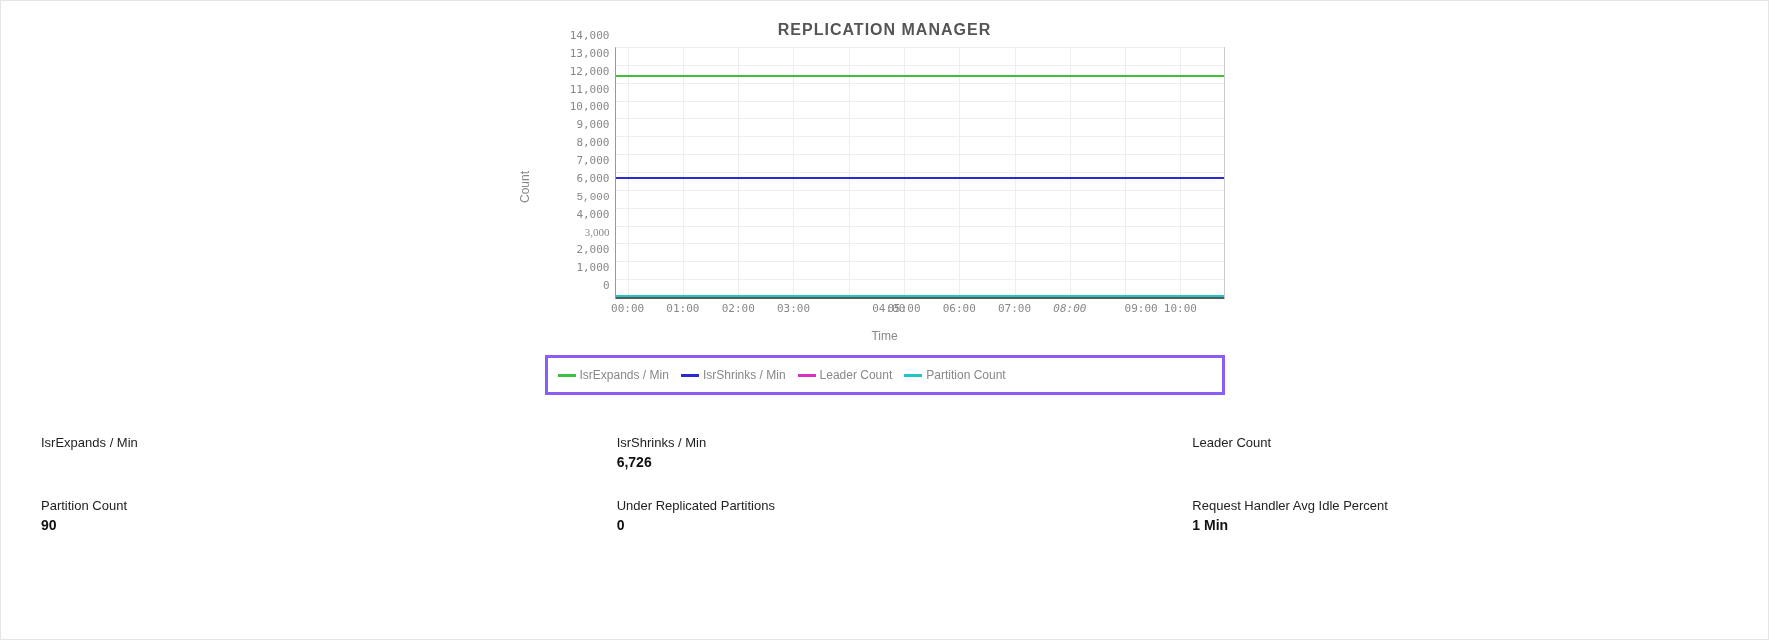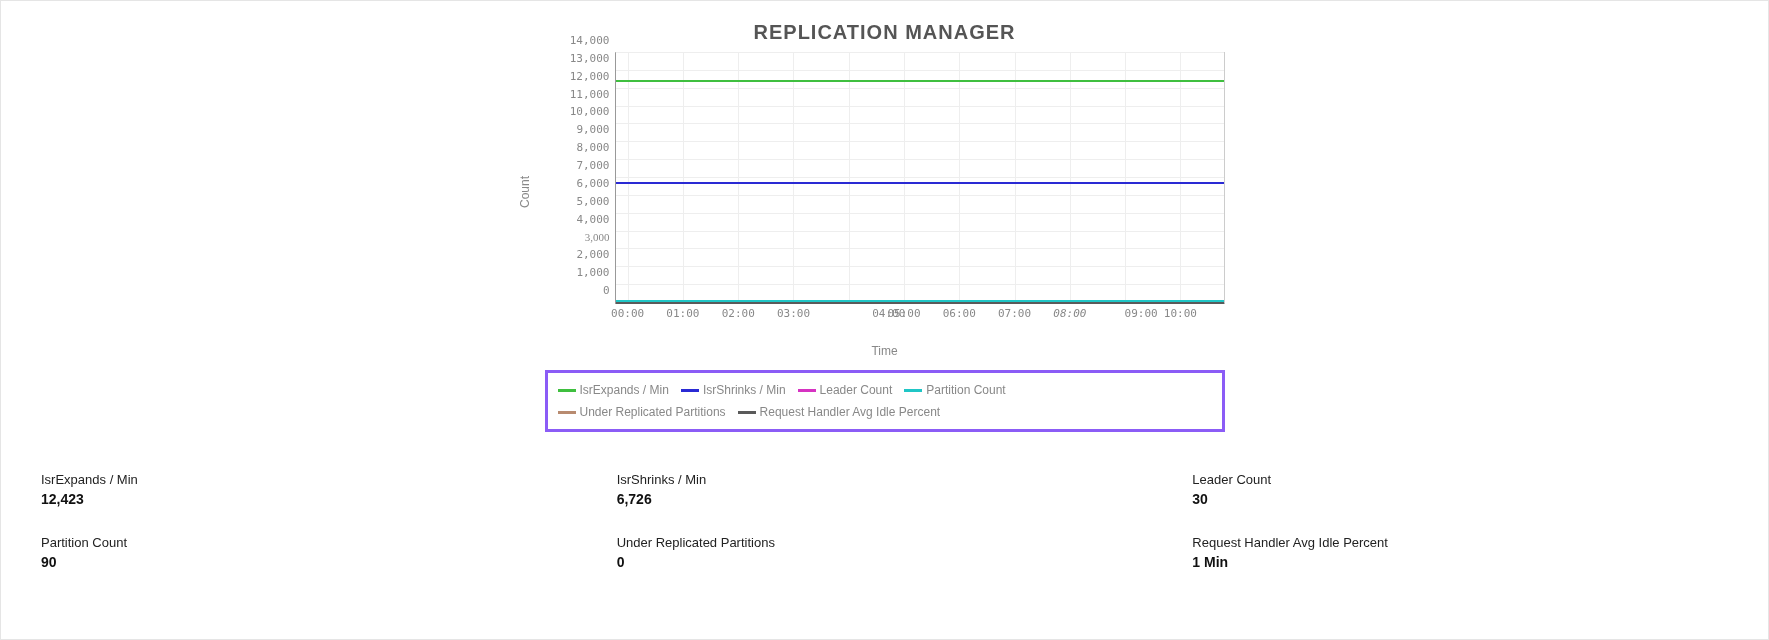--- a/index.html
+++ b/index.html
@@ -1,27 +1,27 @@
 <!DOCTYPE html>
 <html><head>
 <meta charset="utf-8">
 <style>
   html,body{margin:0;padding:0;font-family:Arial,Helvetica,sans-serif;background:#fff;color:#333;}
   .panel{width:1769px;height:640px;box-sizing:border-box;border:1px solid #e5e5e5;padding:20px 30px;}
   .chart-wrap{width:680px;margin:0 auto;}
-  .title{text-align:center;font-weight:bold;letter-spacing:1px;color:#555;font-size:20px;margin-bottom:8px;}
+  .title{text-align:center;font-weight:bold;letter-spacing:1px;color:#555;font-size:16px;margin-bottom:8px;}
   .chart-box{position:relative;height:280px;}
   .ylabel{position:absolute;left:-20px;top:50%;transform:translate(-50%,-50%) rotate(-90deg);color:#888;font-size:12px;}
   .plot{position:absolute;left:70px;top:0;right:0;bottom:28px;border:1px solid #ccc;border-left:1px solid #999;border-bottom:1px solid #999;background:#fff;}
   .grid-h{position:absolute;left:0;right:0;height:0;border-top:1px solid #eee;}
   .grid-v{position:absolute;top:0;bottom:0;width:0;border-left:1px solid #eee;}
   .series{position:absolute;left:0;right:0;height:2px;}
   .ytick{position:absolute;right:100%;width:60px;padding-right:6px;text-align:right;font-size:11px;color:#888;transform:translateY(-50%);font-family:monospace;}
   .xtick{position:absolute;top:100%;transform:translateX(-50%);font-size:11px;color:#888;padding-top:4px;font-family:monospace;}
-  .xlabel{text-align:center;color:#888;font-size:12px;margin-top:12px;}
+  .xlabel{text-align:center;color:#888;font-size:12px;margin-top:2px;}
   .legend{border:3px solid #8b5cf6;margin-top:12px;padding:6px 10px;font-size:12px;color:#888;line-height:22px;}
   .lg-item{display:inline-block;margin-right:12px;white-space:nowrap;}
   .lg-swatch{display:inline-block;width:18px;height:3px;vertical-align:middle;margin-right:4px;}
   .stats{display:grid;grid-template-columns:repeat(3,1fr);column-gap:40px;row-gap:28px;margin-top:40px;padding:0 10px;}
   .stat-label{font-size:13px;color:#222;}
   .stat-value{font-size:14px;font-weight:bold;color:#111;margin-top:4px;}
 </style>
 </head>
 <body>
 
@@ -35,21 +35,21 @@
           <div class="ytick" style="bottom: 0%;">0</div>
           <div class="grid-h" style="bottom: 7.14286%;"></div>
           <div class="ytick" style="bottom: 7.14286%;">1,000</div>
           <div class="grid-h" style="bottom: 14.2857%;"></div>
           <div class="ytick" style="bottom: 14.2857%;">2,000</div>
           <div class="grid-h" style="bottom: 21.4286%;"></div>
           <div class="ytick" style="bottom: 21.4286%; font-family: Liberation Serif, serif;">3,000</div>
           <div class="grid-h" style="bottom: 28.5714%;"></div>
           <div class="ytick" style="bottom: 28.5714%; margin-top: 37px;">4,000</div>
           <div class="grid-h" style="bottom: 35.7143%;"></div>
-          <div class="ytick" style="bottom: 35.7143%;">5,000</div>
+          <div class="ytick" style="bottom: 35.7143%; font-family: Liberation Mono, monospace;">5,000</div>
           <div class="grid-h" style="bottom: 42.8571%;"></div>
           <div class="ytick" style="bottom: 42.8571%;">6,000</div>
           <div class="grid-h" style="bottom: 50%;"></div>
           <div class="ytick" style="bottom: 50%;">7,000</div>
           <div class="grid-h" style="bottom: 57.1429%;"></div>
           <div class="ytick" style="bottom: 57.1429%;">8,000</div>
           <div class="grid-h" style="bottom: 64.2857%;"></div>
           <div class="ytick" style="bottom: 64.2857%;">9,000</div>
           <div class="grid-h" style="bottom: 71.4286%;"></div>
           <div class="ytick" style="bottom: 71.4286%;">10,000</div>
@@ -87,35 +87,32 @@
           <div class="series" title="IsrShrinks / Min" style="bottom: calc(48.0429% - 1px); background: rgb(42, 42, 212);"></div>
           <div class="series" title="Leader Count" style="bottom: calc(0.214286% - 1px); background: rgb(214, 51, 194);"></div>
           <div class="series" title="Partition Count" style="bottom: calc(0.642857% - 1px); background: rgb(32, 198, 198);"></div>
           <div class="series" title="Under Replicated Partitions" style="bottom: calc(0% - 1px); background: rgb(184, 139, 112);"></div>
           <div class="series" title="Request Handler Avg Idle Percent" style="bottom: calc(0.00714286% - 1px); background: rgb(90, 90, 90);"></div>
         </div>
     </div>
     <div class="xlabel">Time</div>
     <div class="legend" id="legend">
         <div><span class="lg-item"><span class="lg-swatch" style="background: rgb(63, 191, 63);"></span><span>IsrExpands / Min</span></span><span class="lg-item"><span class="lg-swatch" style="background: rgb(42, 42, 212);"></span><span>IsrShrinks / Min</span></span><span class="lg-item"><span class="lg-swatch" style="background: rgb(214, 51, 194);"></span><span>Leader Count</span></span><span class="lg-item"><span class="lg-swatch" style="background: rgb(32, 198, 198);"></span><span>Partition Count</span></span></div>
-        <div><span class="lg-item"><span class="lg-swatch" style="background: rgb(184, 139, 112);"></span><span>Under Replicated Partitions</span></span><span class="lg-item"><span class="lg-swatch" style="background: rgb(90, 90, 90);"></span><span>Request Handler Avg Idle Percent</span></span></div>
       </div>
   </div>
   <div class="stats" id="stats">
       <div>
         <div class="stat-label">IsrExpands / Min</div>
-        <div class="stat-value">12,423</div>
       </div>
       <div>
         <div class="stat-label">IsrShrinks / Min</div>
         <div class="stat-value">6,726</div>
       </div>
       <div>
         <div class="stat-label">Leader Count</div>
-        <div class="stat-value">30</div>
       </div>
       <div>
         <div class="stat-label">Partition Count</div>
         <div class="stat-value">90</div>
       </div>
       <div>
         <div class="stat-label">Under Replicated Partitions</div>
         <div class="stat-value">0</div>
       </div>
       <div>

